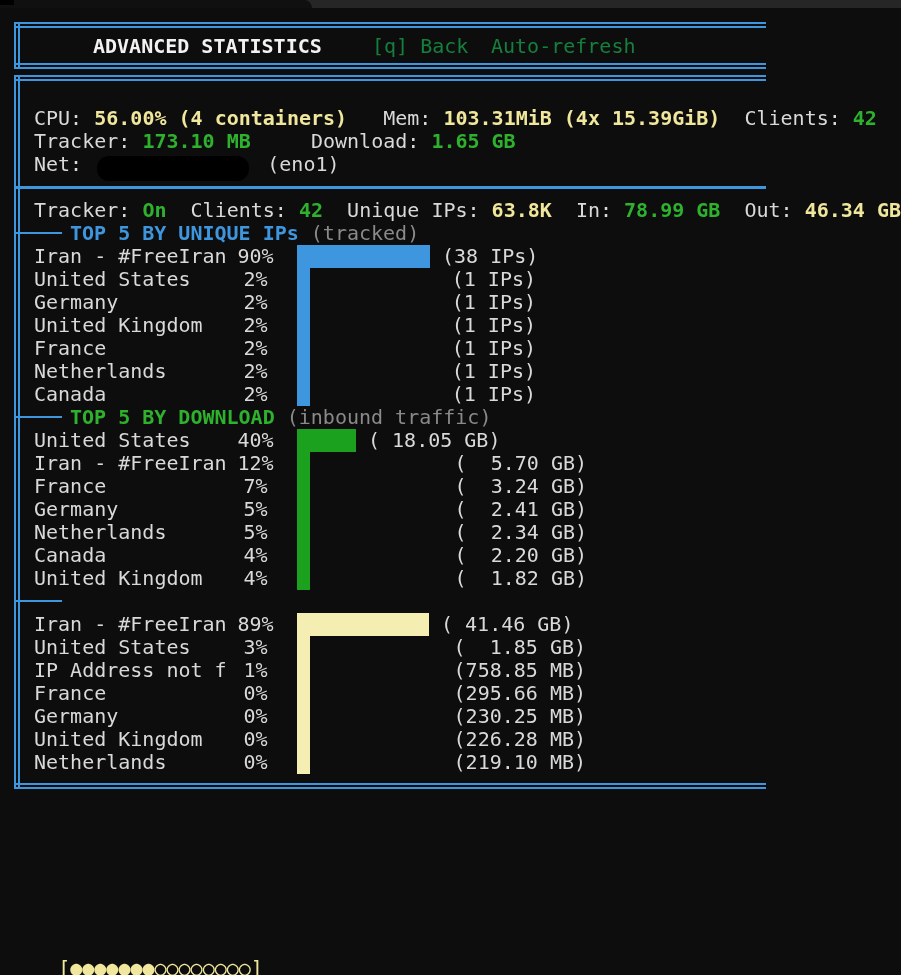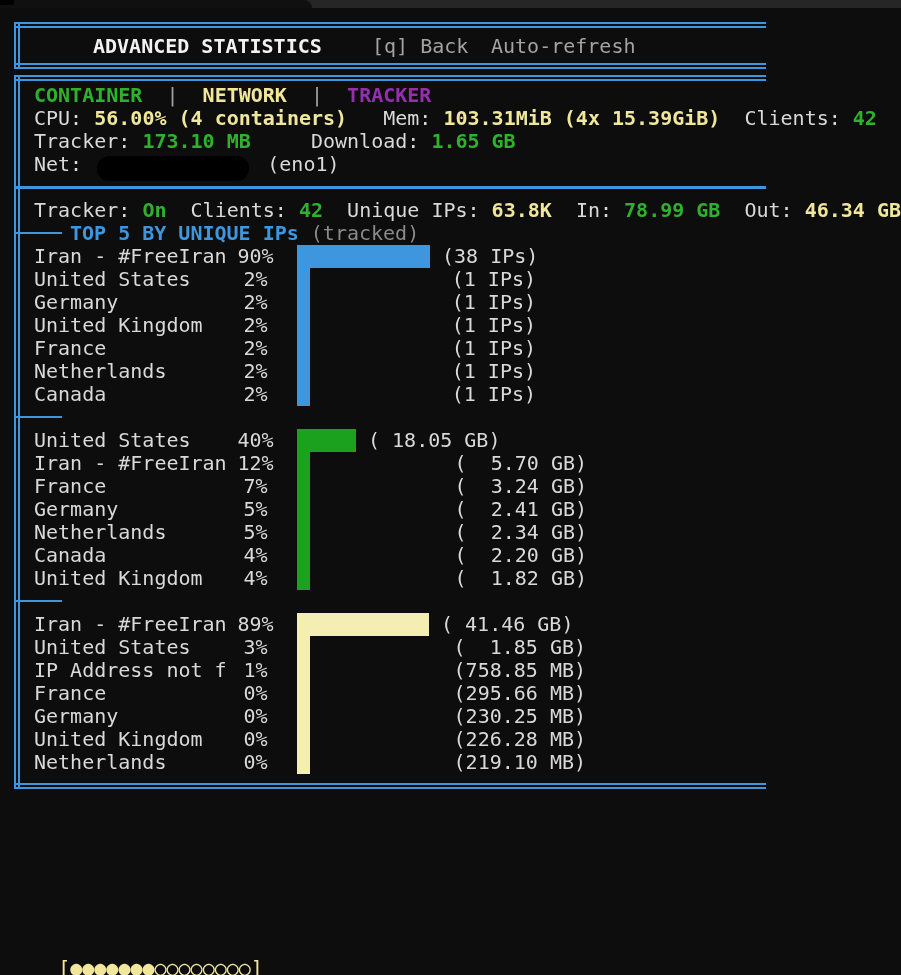--- a/index.html
+++ b/index.html
@@ -9,21 +9,21 @@
     font-size:20px;line-height:23px;color:#d9d9d9;
   }
   .abs{position:absolute;}
   .row{position:absolute;height:23px;line-height:23px;white-space:pre;left:34px;}
   .bl{position:absolute;background:#3e97de;}
   .w{color:#d9d9d9;}
   .wb{color:#f2f2f2;font-weight:bold;}
   .yb{color:#f0e79c;font-weight:bold;}
   .y{color:#f0e79c;}
   .gb{color:#2eb22e;font-weight:bold;}
-  .gray{color:#a3a3a3;}
+  .gray{color:#15803d;}
   .redact{display:inline-block;width:152px;height:25px;background:#000;border-radius:12px;
           vertical-align:middle;margin:0 6px -6px 3px;}
   .trow{position:absolute;left:34px;height:23px;line-height:23px;width:860px;}
   .tname{position:absolute;left:0;white-space:pre;}
   .tpct{position:absolute;left:190px;width:63px;text-align:center;white-space:pre;}
   .tbar{position:absolute;top:0;height:23px;}
   .tval{position:absolute;white-space:pre;}
   .sechead{position:absolute;left:16px;height:23px;line-height:23px;width:760px;}
   .sechead .hline{position:absolute;left:0;top:10px;width:46px;height:2px;background:#3e97de;}
   .sechead .htext{position:absolute;left:54px;white-space:pre;font-weight:bold;}
@@ -57,21 +57,20 @@
 
   <div class="bl" style="left:14px;top:75px;width:752px;height:2px;"></div>
   <div class="bl" style="left:14px;top:79px;width:752px;height:2px;"></div>
   <div class="bl" style="left:14px;top:783px;width:752px;height:2px;"></div>
   <div class="bl" style="left:14px;top:787px;width:752px;height:2px;"></div>
   <div class="bl" style="left:14px;top:75px;width:2px;height:714px;"></div>
   <div class="bl" style="left:18px;top:75px;width:2px;height:714px;"></div>
 
   <div class="bl" style="left:14px;top:186px;width:752px;height:3px;"></div>
 
-  <div id="tabs-row" class="row" style="top:84px;"><span class="tab" style="color: rgb(46, 178, 46);">CONTAINER</span><span class="gray">  |  </span><span class="tab" style="color: rgb(240, 231, 156);">NETWORK</span><span class="gray">  |  </span><span class="tab" style="color: rgb(149, 47, 176);">TRACKER</span></div>
   <div id="summary-rows">
       <div class="row" style="top: 107px;"><span class="w">CPU: </span><span class="yb">56.00% (4 containers)</span><span class="w">   Mem: </span><span class="yb">103.31MiB (4x 15.39GiB)</span><span class="w">  Clients: </span><span class="gb">42</span></div>
       <div class="row" style="top: 130px;"><span class="w">Tracker: </span><span class="gb">173.10 MB</span><span class="w">     Download: </span><span class="gb">1.65 GB</span></div>
       <div class="row" style="top: 153px;"><span class="w">Net: </span><span class="redact"></span><span class="w"> (eno1)</span></div>
     </div>
   <div id="tracker-row" class="row" style="top:199px;"><span class="w">Tracker: </span><span class="gb">On</span><span class="w">  Clients: </span><span class="gb">42</span><span class="w">  Unique IPs: </span><span class="yb">63.8K</span><span class="w">  In: </span><span class="gb">78.99 GB</span><span class="w">  Out: </span><span class="yb">46.34 GB</span></div>
   <div id="sections">
       <div class="sechead" style="top: 222px;">
         <div class="hline"></div>
         <span class="htext" style="color: rgb(62, 151, 222);">TOP 5 BY UNIQUE IPs <span class="hsuffix">(tracked)</span></span>
@@ -113,20 +112,21 @@
         <span class="tval w" style="left: 417.72px;">(1 IPs)</span>
       </div>
       <div class="trow" style="top: 383px;">
         <span class="tname w">Canada</span>
         <span class="tpct w">2%</span>
         <div class="tbar" style="left: 263px; width: 13px; background: rgb(62, 151, 222);"></div>
         <span class="tval w" style="left: 417.72px;">(1 IPs)</span>
       </div>
       <div class="sechead" style="top: 406px;">
         <div class="hline"></div>
+        <span class="htext" style="color: rgb(46, 178, 46);">TOP 5 BY DOWNLOAD <span class="hsuffix">(inbound traffic)</span></span>
       </div>
       <div class="trow" style="top: 429px;">
         <span class="tname w">United States</span>
         <span class="tpct w">40%</span>
         <div class="tbar" style="left: 263px; width: 59px; background: rgb(27, 161, 30);"></div>
         <span class="tval w" style="left: 334px;">( 18.05 GB)</span>
       </div>
       <div class="trow" style="top: 452px;">
         <span class="tname w">Iran - #FreeIran</span>
         <span class="tpct w">12%</span>

